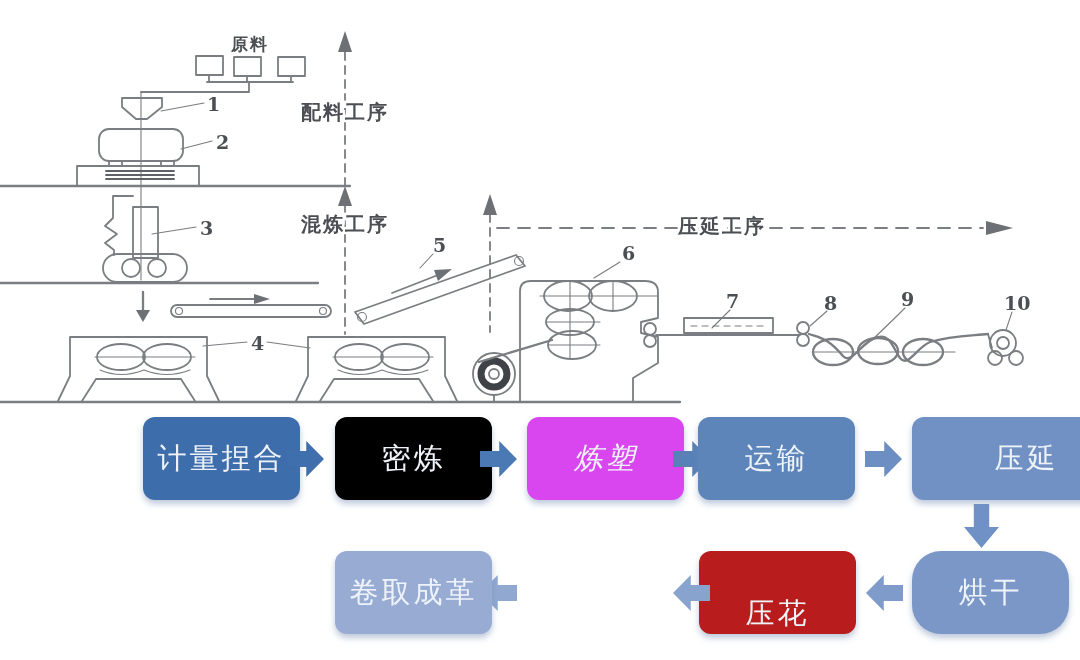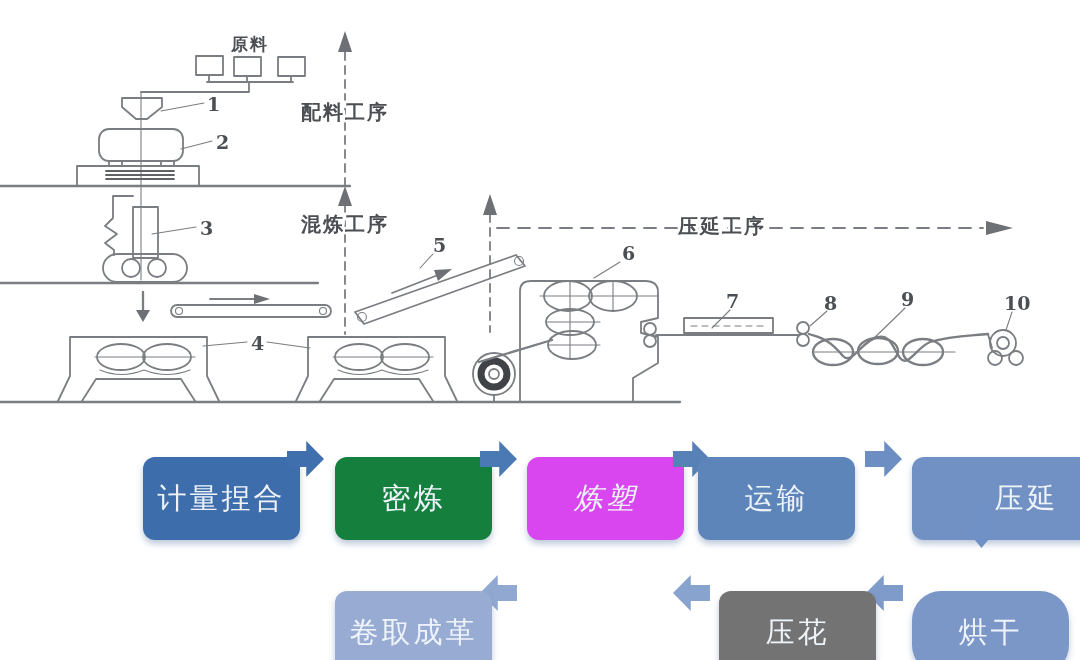--- a/index.html
+++ b/index.html
@@ -22,21 +22,20 @@
   text.dsmall{fill:#4b4e53;font-family:"Liberation Serif","DejaVu Serif",serif;
     font-weight:700;font-size:17px;letter-spacing:2px;}
   text.dnum{fill:#4b4e53;font-family:"DejaVu Serif",serif;font-size:19px;font-weight:600;}
   
   .fbox{
     position:absolute;width:157px;height:83px;border-radius:12px;
     display:flex;align-items:center;justify-content:center;
     color:#eef3fa;font-size:29px;letter-spacing:3px;
     box-shadow:0 4px 6px rgba(110,135,175,.45);
     font-family:"Liberation Serif","DejaVu Serif",serif;
-    margin-top:40px;
   }
   .farrow{position:absolute;}
   .ar-right{width:37px;height:36px;
     clip-path:polygon(0% 28%,52% 28%,52% 0%,100% 50%,52% 100%,52% 72%,0% 72%);}
   .ar-left{width:37px;height:36px;
     clip-path:polygon(100% 28%,48% 28%,48% 0%,0% 50%,48% 100%,48% 72%,100% 72%);}
   .ar-down{width:35px;height:44px;
     clip-path:polygon(28% 0%,72% 0%,72% 52%,100% 52%,50% 100%,0% 52%,28% 52%);}
 </style>
 </head>
@@ -205,21 +204,21 @@
       <text class="dnum" x="1004" y="310">10</text>
     </g>
 
     <path class="ln thick" d="M0,402 H680"></path>
   </svg>
 
   <div class="fbox" style="left: 143px; top: 417px; background: rgb(62, 109, 171);">
     <span>计量捏合</span>
   </div>
   <div class="farrow ar-right" style="left: 287px; top: 441px; background: rgb(63, 112, 173);"></div>
-  <div class="fbox" style="left: 335px; top: 417px; background: #15803d;">
+  <div class="fbox" style="left: 335px; top: 417px; background: #000000;">
     <span>密炼</span>
   </div>
   <div class="farrow ar-right" style="left: 480px; top: 441px; background: rgb(75, 121, 179);"></div>
   <div class="fbox" style="left: 527px; top: 417px; background: #d946ef; font-style: italic;">
     <span>炼塑</span>
   </div>
   <div class="farrow ar-right" style="left: 673px; top: 441px; background: rgb(88, 129, 184);"></div>
   <div class="fbox" style="left: 698px; top: 417px; background: rgb(93, 133, 186);">
     <span>运输</span>
   </div>
@@ -227,21 +226,21 @@
   <div class="fbox" style="left: 912px; top: 417px; background: rgb(113, 145, 196); padding-left: 36px;">
     <span>压延</span>
   </div>
 
   <div class="farrow ar-down" style="left: 964px; top: 504px; background: rgb(111, 145, 198);"></div>
 
   <div class="fbox" style="left: 912px; top: 551px; background: rgb(123, 151, 200); border-radius: 29px;">
     <span>烘干</span>
   </div>
   <div class="farrow ar-left" style="left: 866px; top: 575px; background: rgb(126, 155, 201);"></div>
-  <div class="fbox" style="left: 719px; top: 551px; background: #737373;">
+  <div class="fbox" style="left: 699px; top: 551px; background: #b91c1c; align-items: flex-end;">
     <span>压花</span>
   </div>
   <div class="farrow ar-left" style="left: 673px; top: 575px; background: rgb(136, 163, 205);"></div>
   <div class="farrow ar-left" style="left: 480px; top: 575px; background: rgb(145, 169, 209);"></div>
   <div class="fbox" style="left: 335px; top: 551px; background: rgb(152, 171, 211);">
     <span>卷取成革</span>
   </div>
 
 </div>
 

